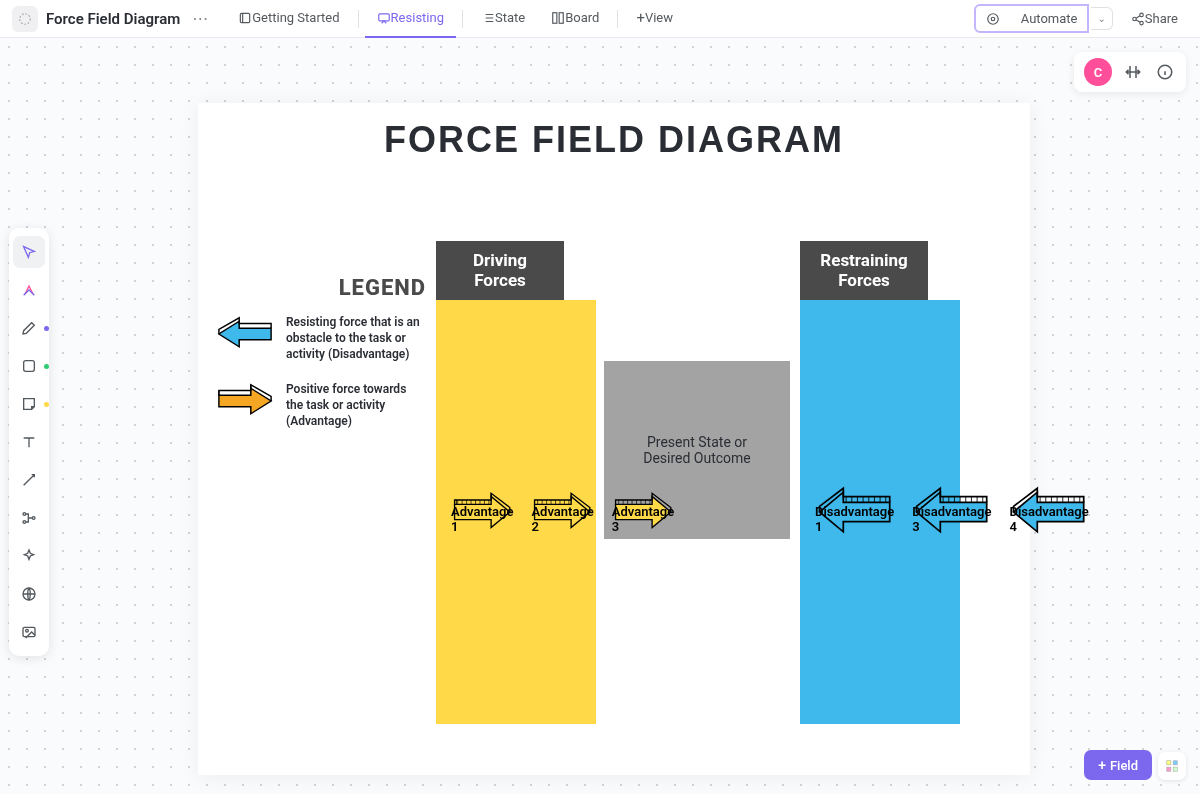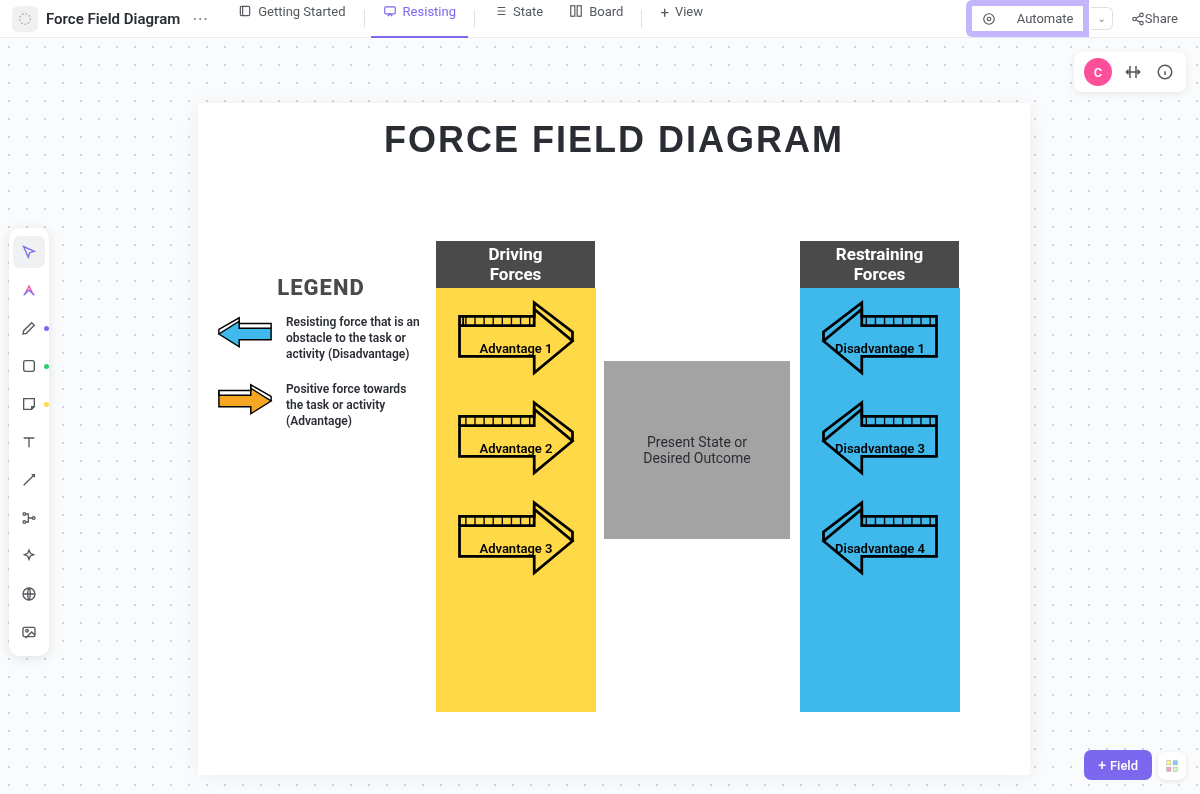--- a/index.html
+++ b/index.html
@@ -2,48 +2,48 @@
 <html><head>
 <meta charset="utf-8">
 <style>
 *{margin:0;padding:0;box-sizing:border-box;font-family:-apple-system,BlinkMacSystemFont,"Segoe UI",Roboto,sans-serif}
 body{background:#fafbfc;width:1200px;height:794px;overflow:hidden;position:relative}
 .topbar{height:38px;background:#fff;border-bottom:1px solid #e8eaed;display:flex;align-items:center;padding:0 12px;gap:8px}
 .doc-icon{width:26px;height:26px;background:#f0f0f2;border-radius:6px;display:flex;align-items:center;justify-content:center;color:#aaa}
 .doc-title{font-weight:600;font-size:15px;color:#2a2e34}
 .dots{color:#888;font-size:16px;cursor:pointer;padding:0 4px}
 .navtabs{display:flex;align-items:center;gap:2px;margin-left:6px}
-.navtab{display:flex;align-items:flex-start;gap:6px;padding:4px 12px;height:38px;font-size:13px;color:#54595e;cursor:pointer;border-bottom:2px solid transparent}
+.navtab{display:flex;align-items:center;padding:4px 12px;height:38px;font-size:13px;color:#54595e;cursor:pointer;border-bottom:2px solid transparent}
 .navtab.active{color:#7b68ee;border-bottom-color:#7b68ee}
 .navtab svg,.navtab .ic{width:14px;height:14px}
 .vdiv{width:1px;height:18px;background:#e0e0e0;margin:0 4px}
 .spacer{flex:1}
-.automate-btn{display:flex;align-items:center;gap:21px;border:6px solid #c4b5fd;border-radius:6px;padding:5px 10px;font-size:13px;color:#54595e;cursor:pointer;background:#fff}
+.automate-btn{display:flex;align-items:center;gap:21px;border:2px solid #c4b5fd;border-radius:6px;padding:5px 10px;font-size:13px;color:#54595e;cursor:pointer;background:#fff}
 .chev{padding:5px 6px;border:1px solid #e0e0e0;border-left:none;border-radius:0 6px 6px 0;font-size:10px;color:#888;margin-left:-6px;cursor:pointer}
 .share-btn{display:flex;align-items:center;padding:5px 10px;font-size:13px;color:#54595e;cursor:pointer}
 .canvas{position:relative;width:100%;height:756px;background-image:radial-gradient(#d0d3d8 1px,transparent 1px);background-size:18px 18px}
 .float-tr{position:absolute;top:14px;right:14px;background:#fff;border-radius:8px;box-shadow:0 2px 8px rgba(0,0,0,0.08);display:flex;align-items:center;gap:10px;padding:6px 10px}
 .avatar{width:28px;height:28px;border-radius:50%;background:#ff4f9a;color:#fff;display:flex;align-items:center;justify-content:center;font-size:13px;font-weight:600}
 .ic-btn{width:22px;height:22px;display:flex;align-items:center;justify-content:center;color:#54595e;cursor:pointer}
 .toolbar{position:absolute;left:9px;top:190px;width:40px;background:#fff;border-radius:10px;box-shadow:0 2px 12px rgba(0,0,0,0.1);display:flex;flex-direction:column;align-items:center;gap:6px;padding:8px 4px}
 .tool{width:32px;height:32px;display:flex;align-items:center;justify-content:center;border-radius:7px;cursor:pointer;position:relative;color:#54595e}
 .tool.active{background:#f0f1f3}
 .tool.topsel{color:#7b68ee}
 .tdot{position:absolute;right:-4px;top:14px;width:5px;height:5px;border-radius:50%}
 .board{position:absolute;left:198px;top:65px;width:832px;height:672px;background:#fff;box-shadow:0 2px 20px rgba(0,0,0,0.06)}
 .diag-title{text-align:center;font-size:36px;font-weight:800;letter-spacing:2px;color:#2a2e34;padding-top:16px;font-family:"Arial Black",sans-serif}
 .cols{display:flex;gap:8px;position:absolute;top:138px;left:238px}
-.colhead{background:#4a4a4a;color:#fff;text-align:center;font-weight:700;font-size:17px;line-height:1.15;padding:4px 0;width:159px}
-.colbody{width:160px;padding:12px 0;display:flex;flex-direction:column;gap:18px;align-items:center;height:424px}
+.colhead{background:#4a4a4a;color:#fff;text-align:center;font-weight:700;font-size:17px;line-height:1.15;padding:10px 0;width:128px}
+.colbody{width:160px;padding:12px 15px;display:flex;flex-direction:row;gap:18px;align-items:center;height:424px}
 .yellow{background:#ffd948}
 .blue{background:#3fb8eb}
 .center-col{width:188px}
 .center-box{background:#a3a3a3;margin-top:120px;width:186px;height:178px;display:flex;align-items:center;justify-content:center;text-align:center;font-size:14px;color:#2a2e34;padding:0 20px}
 .legend{position:absolute;left:18px;top:172px;width:210px}
-.legend-title{text-align:center;font-weight:800;font-size:22px;letter-spacing:1px;color:#4a4a4a;margin-bottom:14px}
+.legend-title{text-align:right;font-weight:800;font-size:22px;letter-spacing:1px;color:#4a4a4a;margin-bottom:14px}
 .legend-row{display:flex;gap:12px;align-items:flex-start;margin-bottom:18px}
 .legend-arrow{width:58px;height:40px;flex-shrink:0}
 .legend-text{font-size:12px;line-height:1.35;color:#2a2e34;font-weight:600}
 .arrow-item{width:132px;height:82px;position:relative;display:flex;align-items:center;justify-content:center}
 .arrow-label{font-size:13px;font-weight:600;color:#000;position:relative;z-index:2;margin-top:14px}
 .arrow-svg{position:absolute;inset:0;width:100%;height:100%}
 .task-btn{position:absolute;bottom:14px;right:48px;background:#7b68ee;color:#fff;border-radius:7px;padding:7px 14px;font-size:13px;font-weight:500;display:flex;align-items:center;gap:4px;cursor:pointer}
 .apps-btn{position:absolute;bottom:14px;right:14px;width:28px;height:28px;background:#fff;border-radius:7px;box-shadow:0 1px 4px rgba(0,0,0,0.1);display:flex;align-items:center;justify-content:center;cursor:pointer}
 </style>
 </head>

